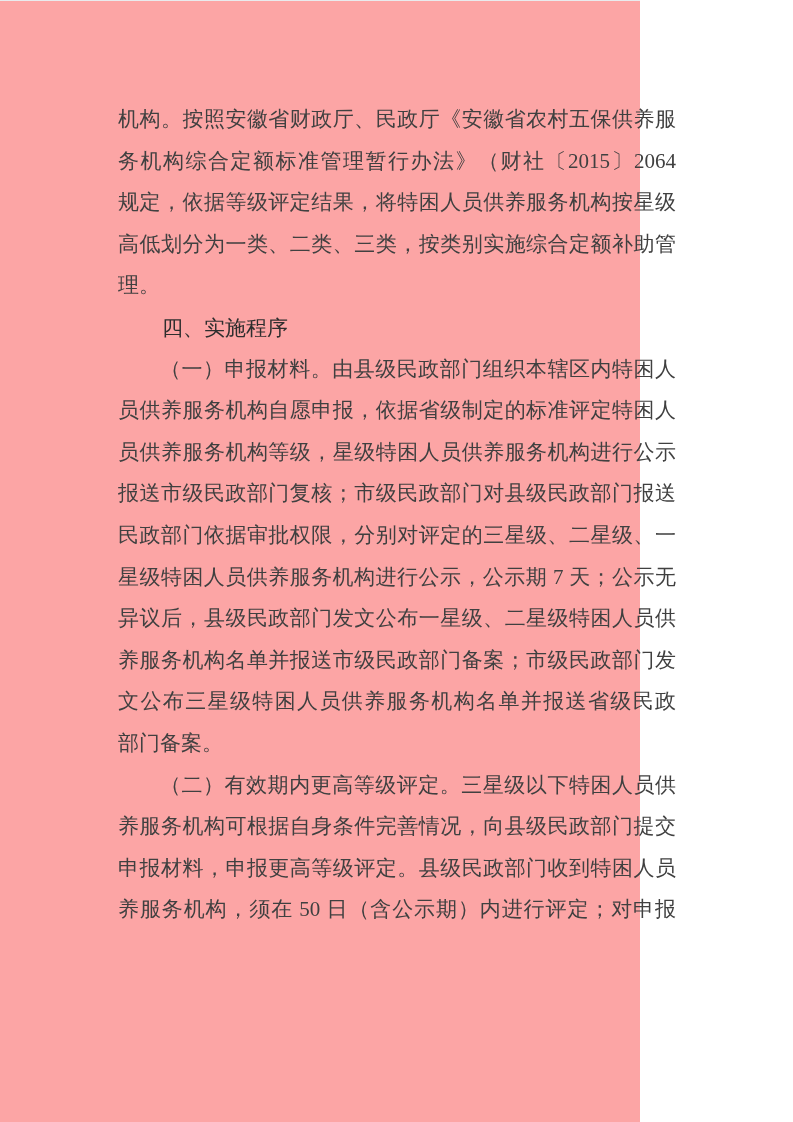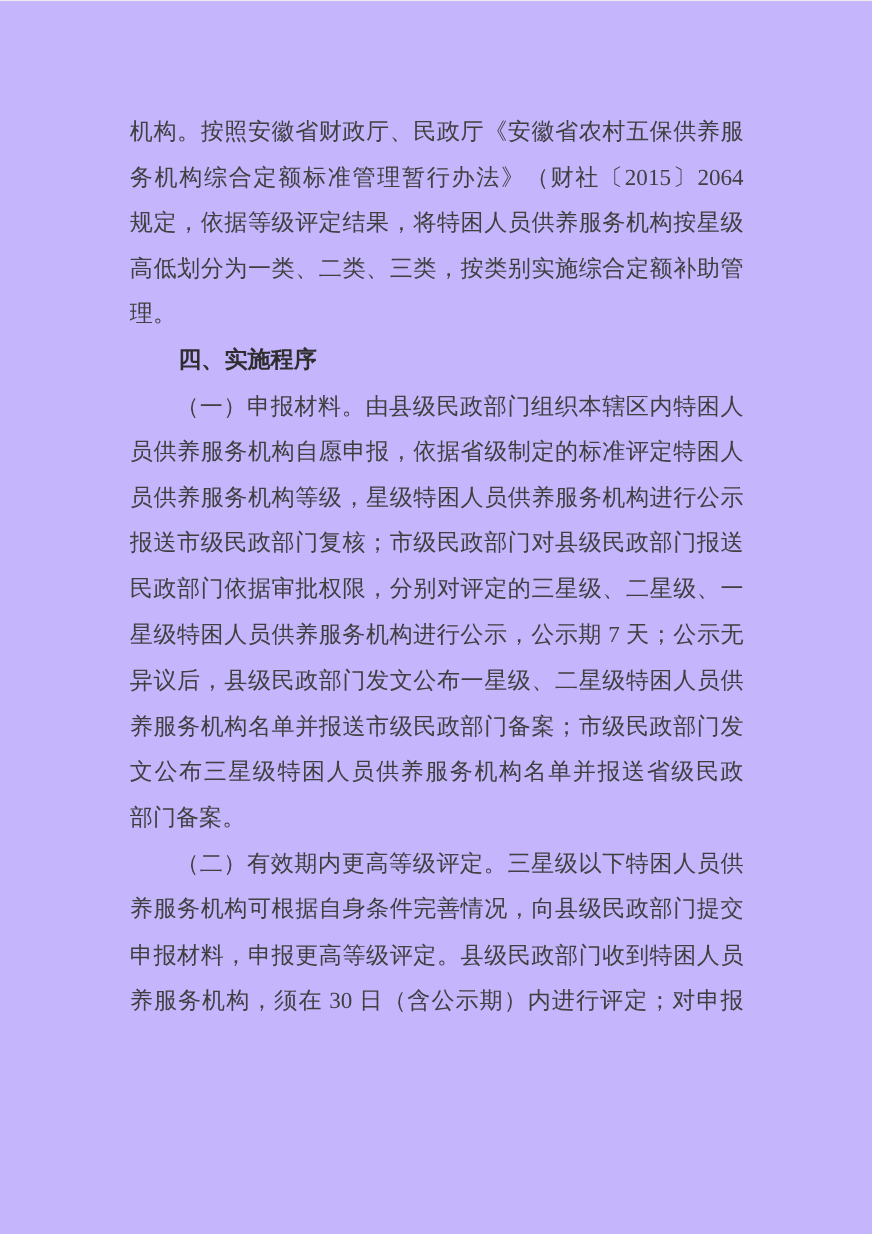--- a/index.html
+++ b/index.html
@@ -4,22 +4,22 @@
 <style>
   html, body { margin: 0; padding: 0; }
   body {
     width: 793px; height: 1122px;
     background: #ffffff;
     overflow: hidden;
     font-family: "Liberation Serif", serif;
   }
   .page {
     position: relative;
-    width: 793px; height: 1122px;
-    background: #c4b5fd;
+    width: 640px; height: 1122px;
+    background: #fca5a5;
     border-top: 1px solid #e9ebee;
     box-sizing: border-box;
   }
   .doc {
     position: absolute;
     left: 118px;
     top: 98px;
     width: 558px;
     font-size: 21px;
     line-height: 41.6px;
@@ -31,21 +31,21 @@
     text-align: justify;
     text-align-last: justify;
     overflow: hidden;
   }
   .line.indent { text-indent: 42px; }
   .line.last { text-align-last: left; }
   .heading {
     height: 41.6px;
     text-indent: 44px;
     font-family: "Liberation Sans", sans-serif;
-    font-weight: bold;
+    font-weight: normal;
     color: #2e2e2e;
     text-align: left;
   }
 </style>
 </head>
 <body>
 
 <div class="page">
   <main class="doc" id="doc-body">
       <div class="line">机构。按照安徽省财政厅、民政厅《安徽省农村五保供养服</div>
@@ -60,15 +60,15 @@
       <div class="line">报送市级民政部门复核；市级民政部门对县级民政部门报送</div>
       <div class="line">民政部门依据审批权限，分别对评定的三星级、二星级、一</div>
       <div class="line">星级特困人员供养服务机构进行公示，公示期 7 天；公示无</div>
       <div class="line">异议后，县级民政部门发文公布一星级、二星级特困人员供</div>
       <div class="line">养服务机构名单并报送市级民政部门备案；市级民政部门发</div>
       <div class="line">文公布三星级特困人员供养服务机构名单并报送省级民政</div>
       <div class="line last">部门备案。</div>
       <div class="line indent">（二）有效期内更高等级评定。三星级以下特困人员供</div>
       <div class="line">养服务机构可根据自身条件完善情况，向县级民政部门提交</div>
       <div class="line">申报材料，申报更高等级评定。县级民政部门收到特困人员</div>
-      <div class="line">养服务机构，须在 30 日（含公示期）内进行评定；对申报</div>
+      <div class="line">养服务机构，须在 50 日（含公示期）内进行评定；对申报</div>
     </main>
 </div>
 
 </body></html>

